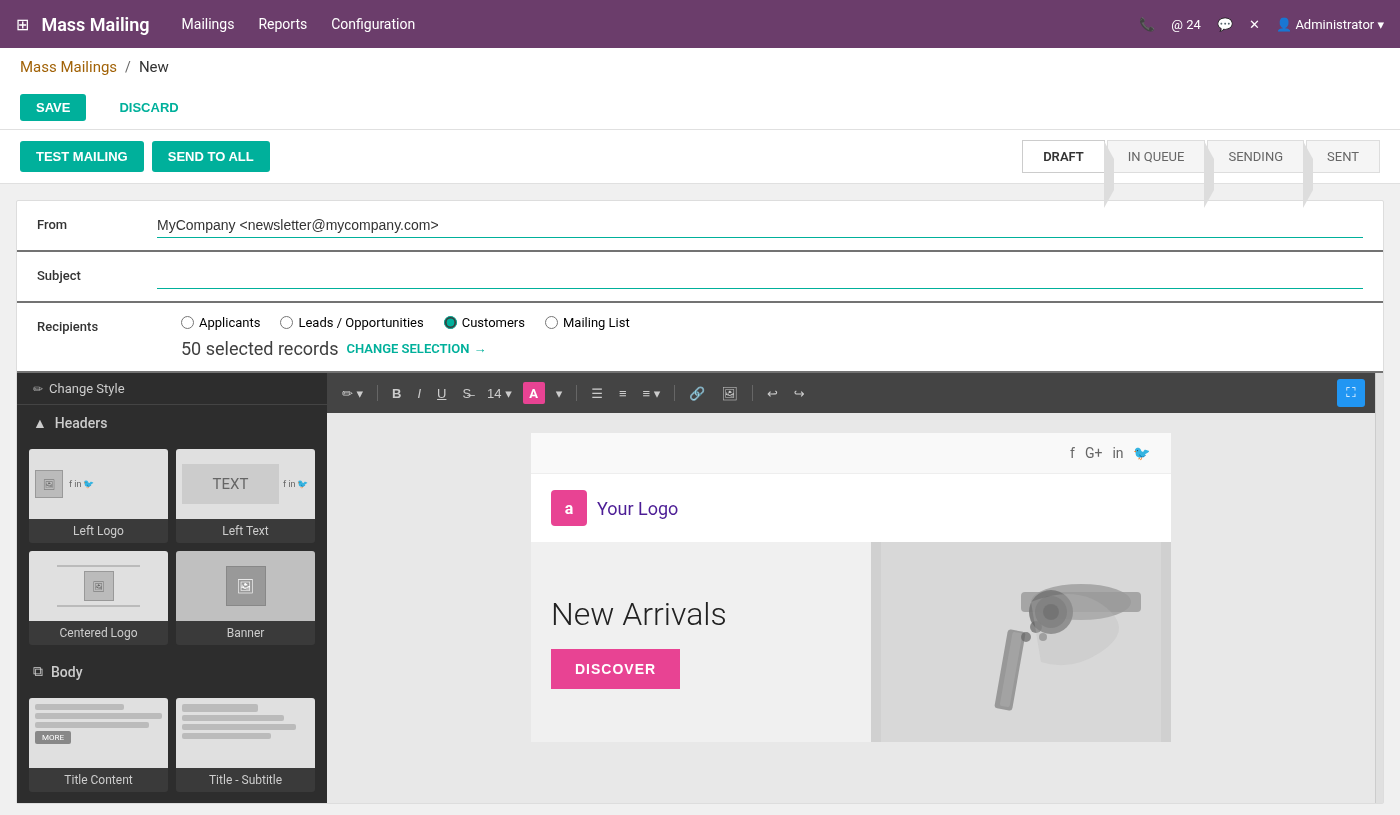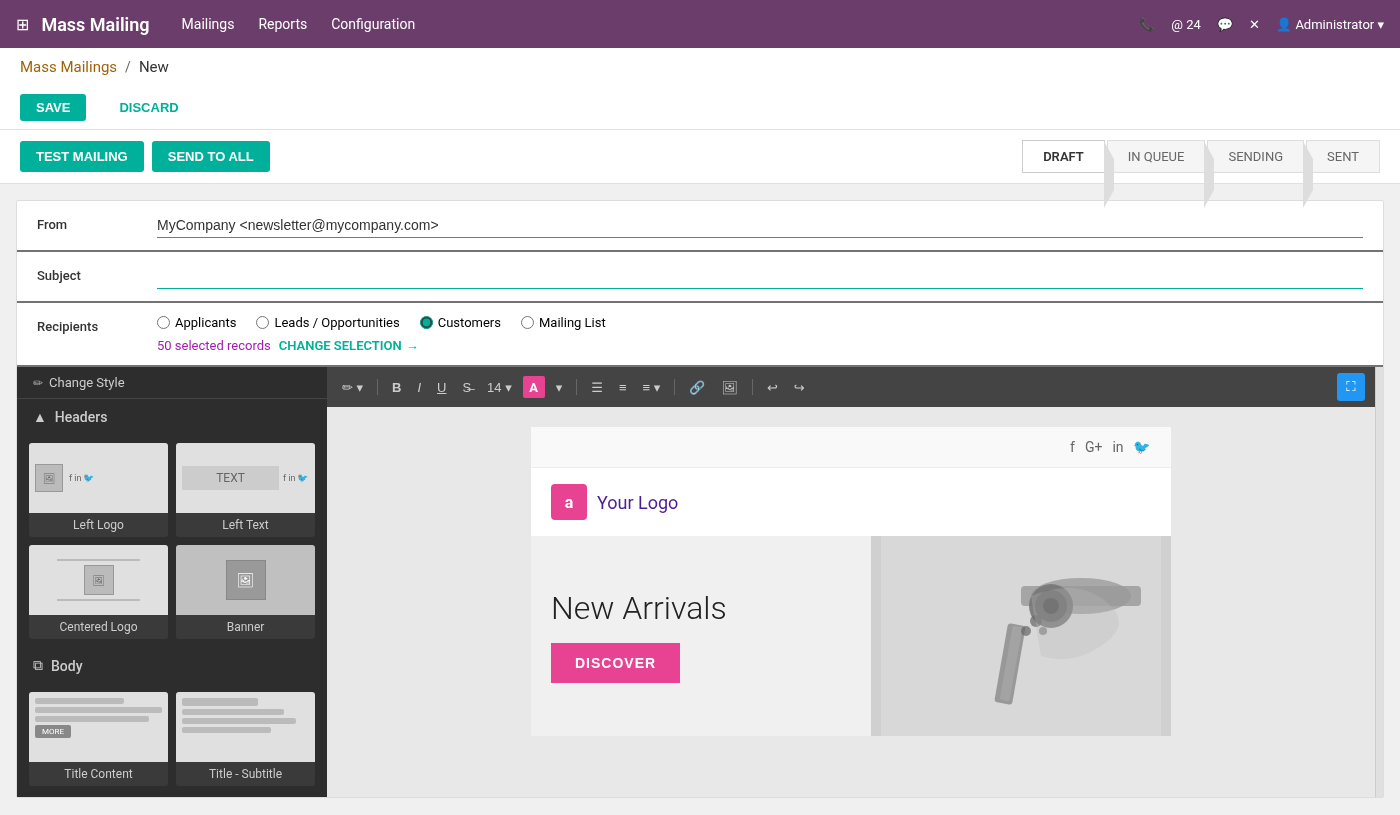--- a/index.html
+++ b/index.html
@@ -90,21 +90,21 @@
       border-bottom: 1px solid #00b09b;
       padding: 4px 0;
       font-size: 14px;
       color: #333;
       outline: none;
     }
     .recipients-options { display: flex; gap: 20px; align-items: center; margin-bottom: 8px; flex-wrap: wrap; }
     .radio-label { display: flex; align-items: center; gap: 5px; font-size: 13px; cursor: pointer; }
     .radio-label input[type=radio] { accent-color: #00b09b; }
     .change-selection { color: #00b09b; font-size: 13px; font-weight: 600; cursor: pointer; text-decoration: none; display: inline-flex; align-items: center; gap: 4px; }
-    .selected-records { font-size: 13px; color: #a21caf; }
+    .selected-records { font-size: 18px; color: #404040; }
 
     
     .mail-tabs {
       display: flex;
       padding: 0 20px;
       border-bottom: 1px solid #ddd;
       margin-top: 8px;
     }
     .mail-tab {
       padding: 10px 16px;
@@ -182,21 +182,21 @@
 
     .preview-left-text {
       display: flex;
       align-items: center;
       width: 100%;
       height: 100%;
       padding: 6px;
       background: #e0e0e0;
       gap: 4px;
     }
-    .preview-text-block { font-size: 12px; color: #666; background: #ccc; height: 24px; flex: 1; display: flex; align-items: center; justify-content: center; }
+    .preview-text-block { font-size: 15px; color: #666; background: #ccc; height: 40px; flex: 1; display: flex; align-items: center; justify-content: center; }
 
     .preview-centered-logo {
       display: flex;
       flex-direction: column;
       align-items: center;
       justify-content: center;
       width: 100%;
       height: 100%;
       background: #e0e0e0;
       gap: 4px;
@@ -443,21 +443,21 @@
   </div>
 
   <div class="form-row">
     <div class="form-label">Subject</div>
     <div class="form-value">
       <input class="form-input" type="text" style="">
     </div>
   </div>
 
   <div class="form-row" style="flex-direction: column; align-items: flex-start;">
-    <div style="display:flex; width:100%;">
+    <div style="display:flex; width:100%;gap:24px;">
       <div class="form-label">Recipients</div>
       <div class="form-value">
         <div class="recipients-options">
           <label class="radio-label">
             <input type="radio" name="recipients" value="applicants" style="">
             <span>Applicants</span>
           </label>
           <label class="radio-label">
             <input type="radio" name="recipients" value="leads" style="">
             <span>Leads / Opportunities</span>

